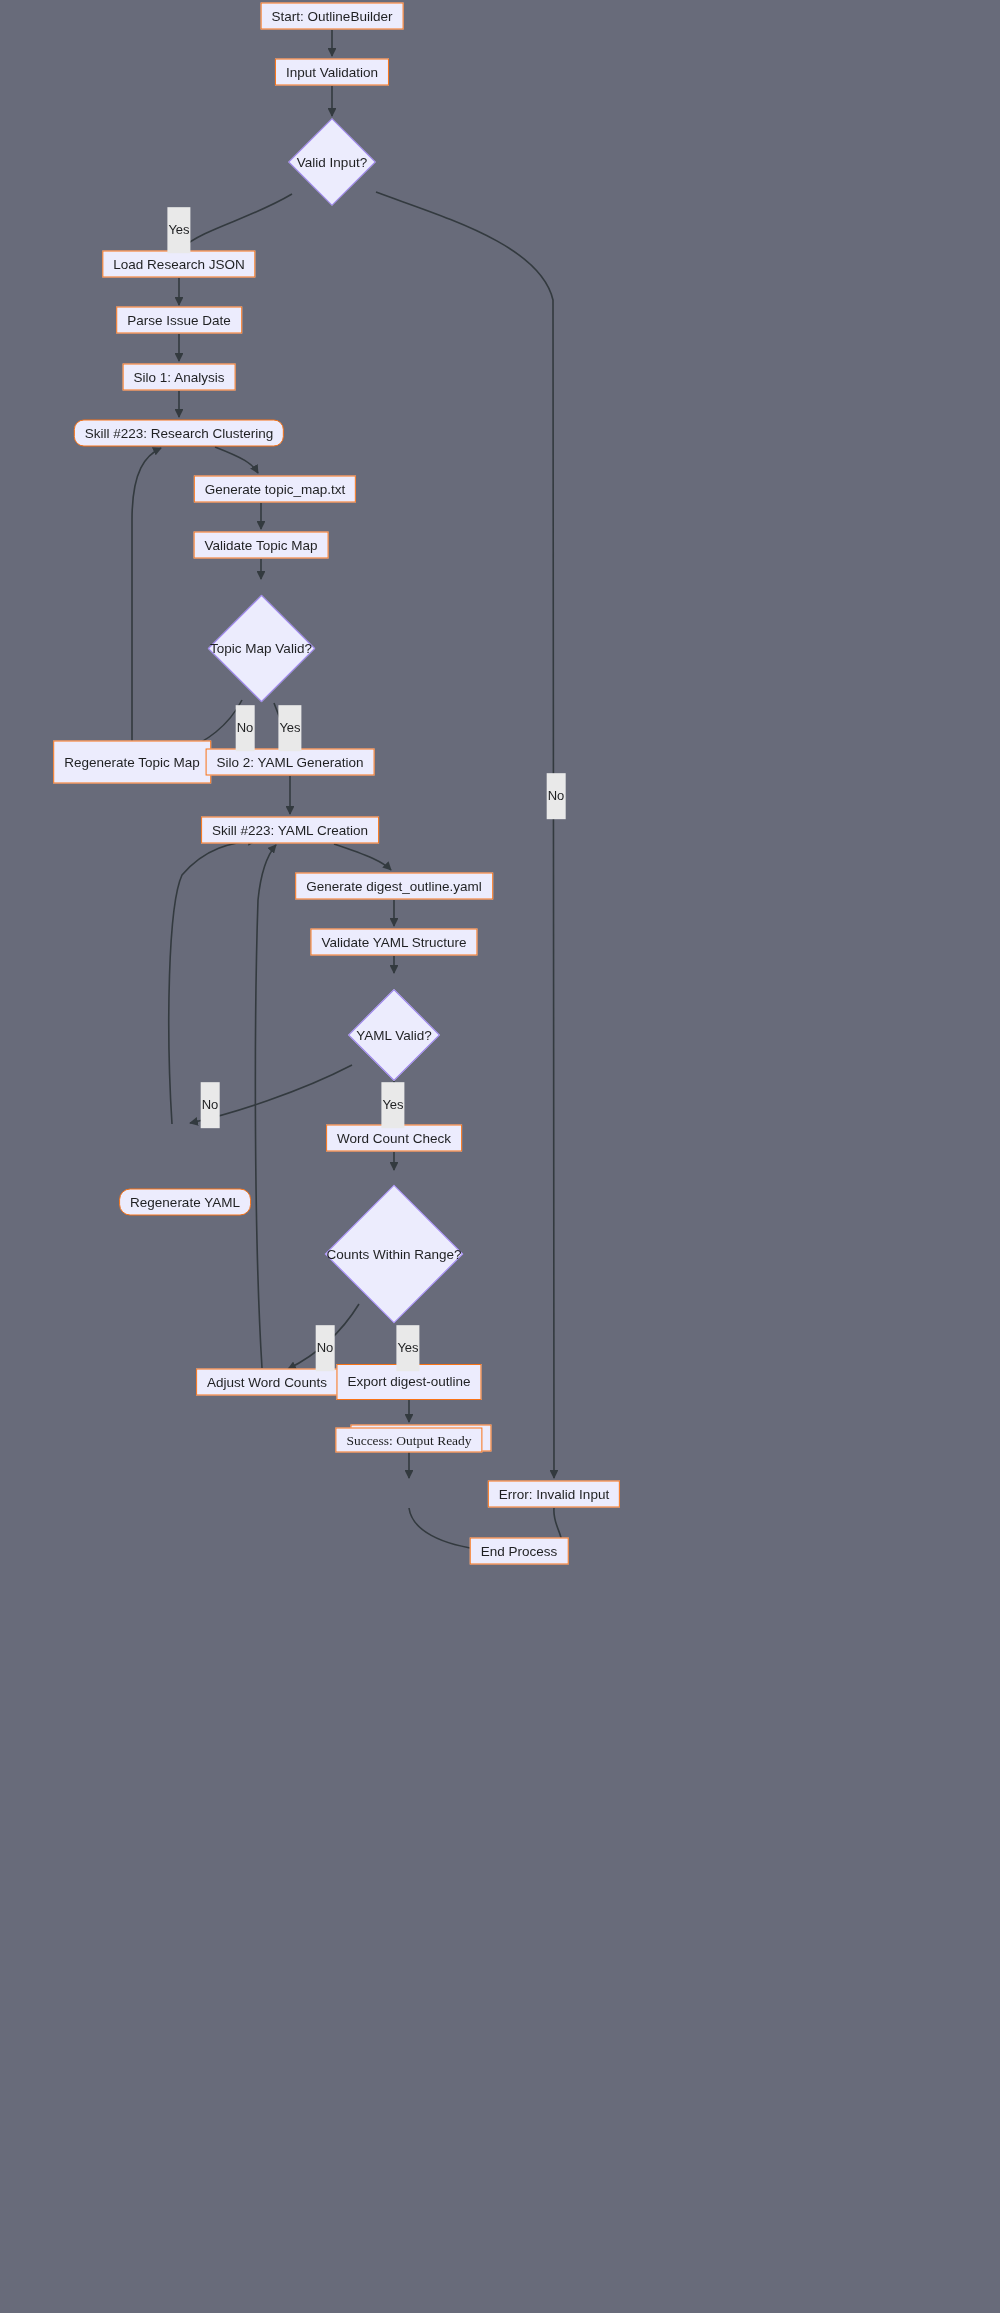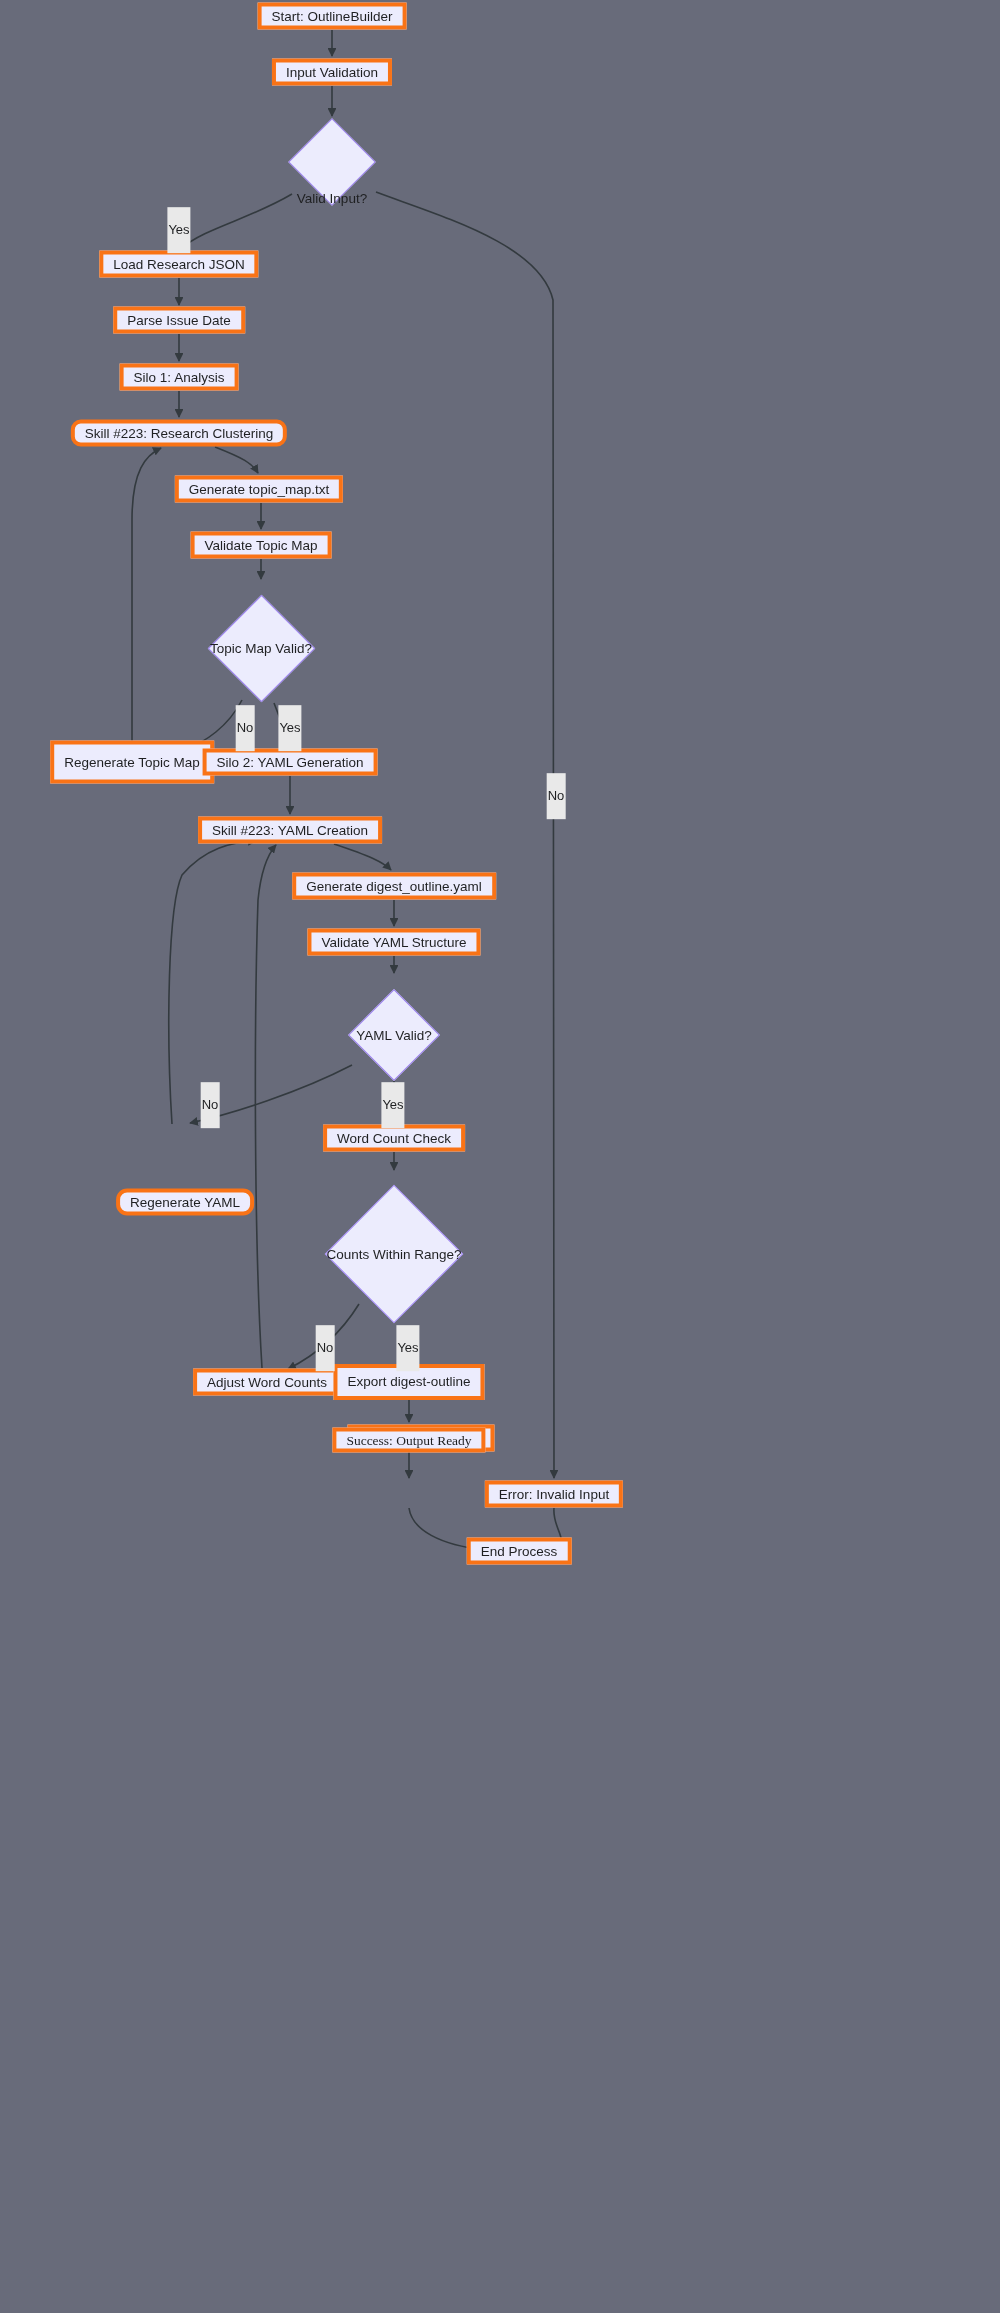--- a/index.html
+++ b/index.html
@@ -7,21 +7,21 @@
     width:1000px;height:2313px;
     background:#686b7a;
     font-family:"Liberation Sans",sans-serif;
     position:relative;overflow:hidden;
   }
   #flow-root{position:absolute;inset:0;}
   #edge-layer{position:absolute;left:0;top:0;width:1000px;height:2313px;}
   .node{
     position:absolute;
     background:#ececfd;
-    border:4px solid #f97316;
+    border:1px solid #f97316;
     color:#1f2022;
     font-size:13.5px;
     line-height:1;
     display:flex;align-items:center;justify-content:center;
     white-space:nowrap;
     box-sizing:border-box;
     padding:0 10px;
     height:27px;
     transform:translate(-50%,-50%);
   }
@@ -95,37 +95,37 @@
     </g>
   </svg>
 
   <div id="nodes-layer">
       <div class="node" style="left: 332px; top: 16px; min-width: 112px; height: 27px;">
         <span>Start: OutlineBuilder</span>
       </div>
       <div class="node" style="left: 332px; top: 72px; min-width: 86px; height: 27px;">
         <span>Input Validation</span>
       </div>
-      <div class="diamond-wrap" style="left: 332px; top: 162px; width: 88px; height: 88px; align-items: flex-end;">
+      <div class="diamond-wrap" style="left: 332px; top: 162px; width: 88px; height: 88px;">
         <div class="diamond-shape" style="width: 62px; height: 62px;"></div>
         <div class="diamond-label">Valid Input?</div>
       </div>
       <div class="node" style="left: 179px; top: 264px; min-width: 117px; height: 27px;">
         <span>Load Research JSON</span>
       </div>
       <div class="node" style="left: 179px; top: 320px; min-width: 94px; height: 27px;">
         <span>Parse Issue Date</span>
       </div>
       <div class="node" style="left: 179px; top: 377px; min-width: 87px; height: 27px;">
         <span>Silo 1: Analysis</span>
       </div>
       <div class="node" style="left: 179px; top: 433px; min-width: 161px; height: 27px; border-radius: 10px;">
         <span>Skill #223: Research Clustering</span>
       </div>
-      <div class="node" style="left: 259px; top: 489px; min-width: 127px; height: 27px;">
+      <div class="node" style="left: 275px; top: 489px; min-width: 127px; height: 27px;">
         <span>Generate topic_map.txt</span>
       </div>
       <div class="node" style="left: 261px; top: 545px; min-width: 104px; height: 27px;">
         <span>Validate Topic Map</span>
       </div>
       <div class="diamond-wrap" style="left: 261px; top: 648px; width: 107px; height: 107px;">
         <div class="diamond-shape" style="width: 76px; height: 76px;"></div>
         <div class="diamond-label">Topic Map Valid?</div>
       </div>
       <div class="node" style="left: 132px; top: 762px; min-width: 122px; height: 43px;">

